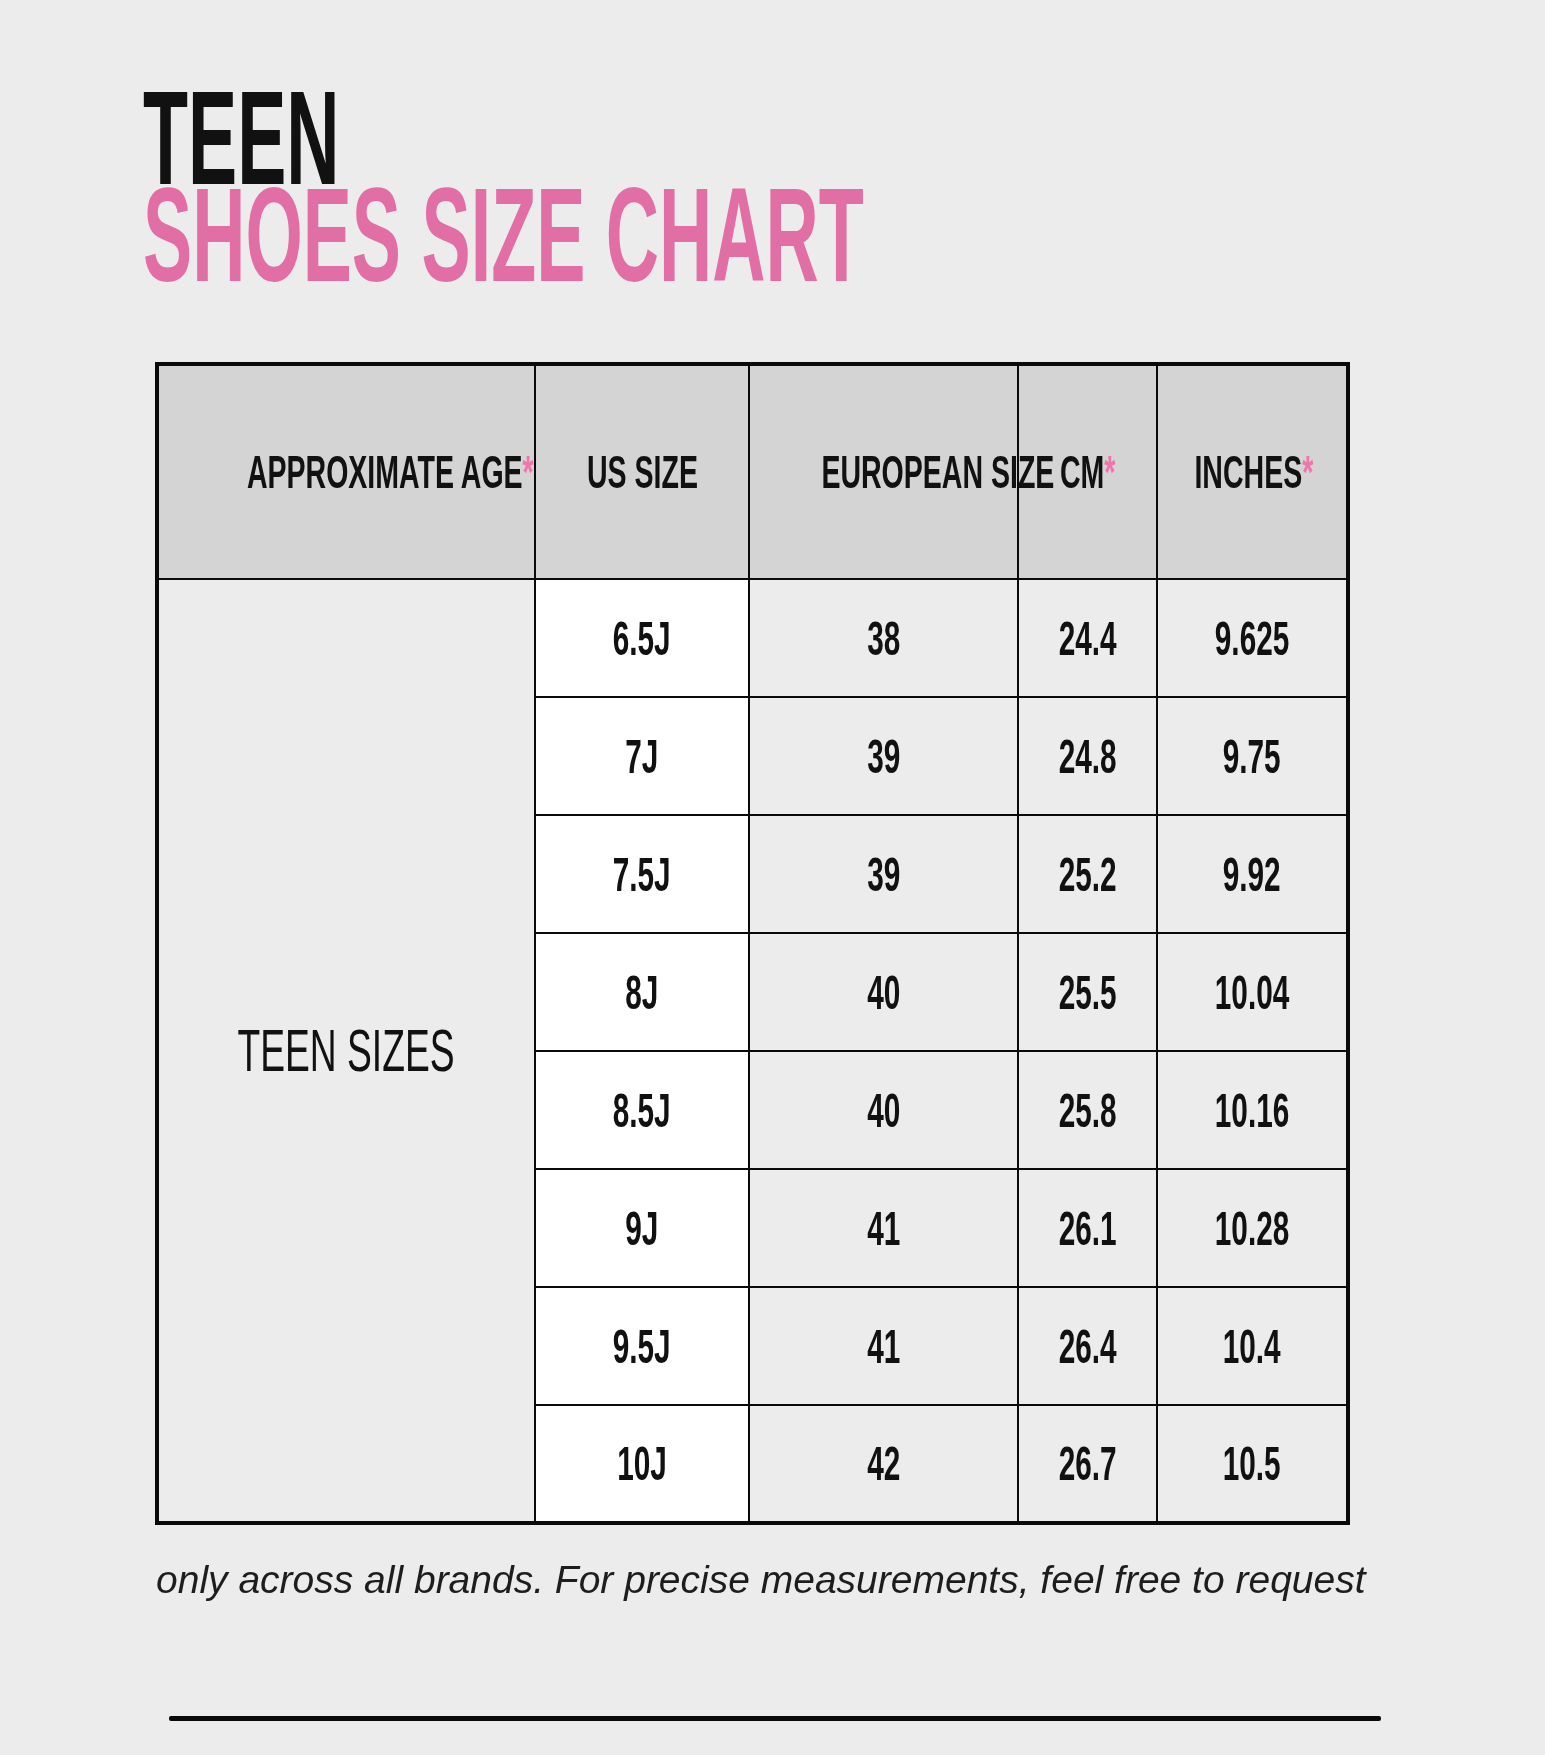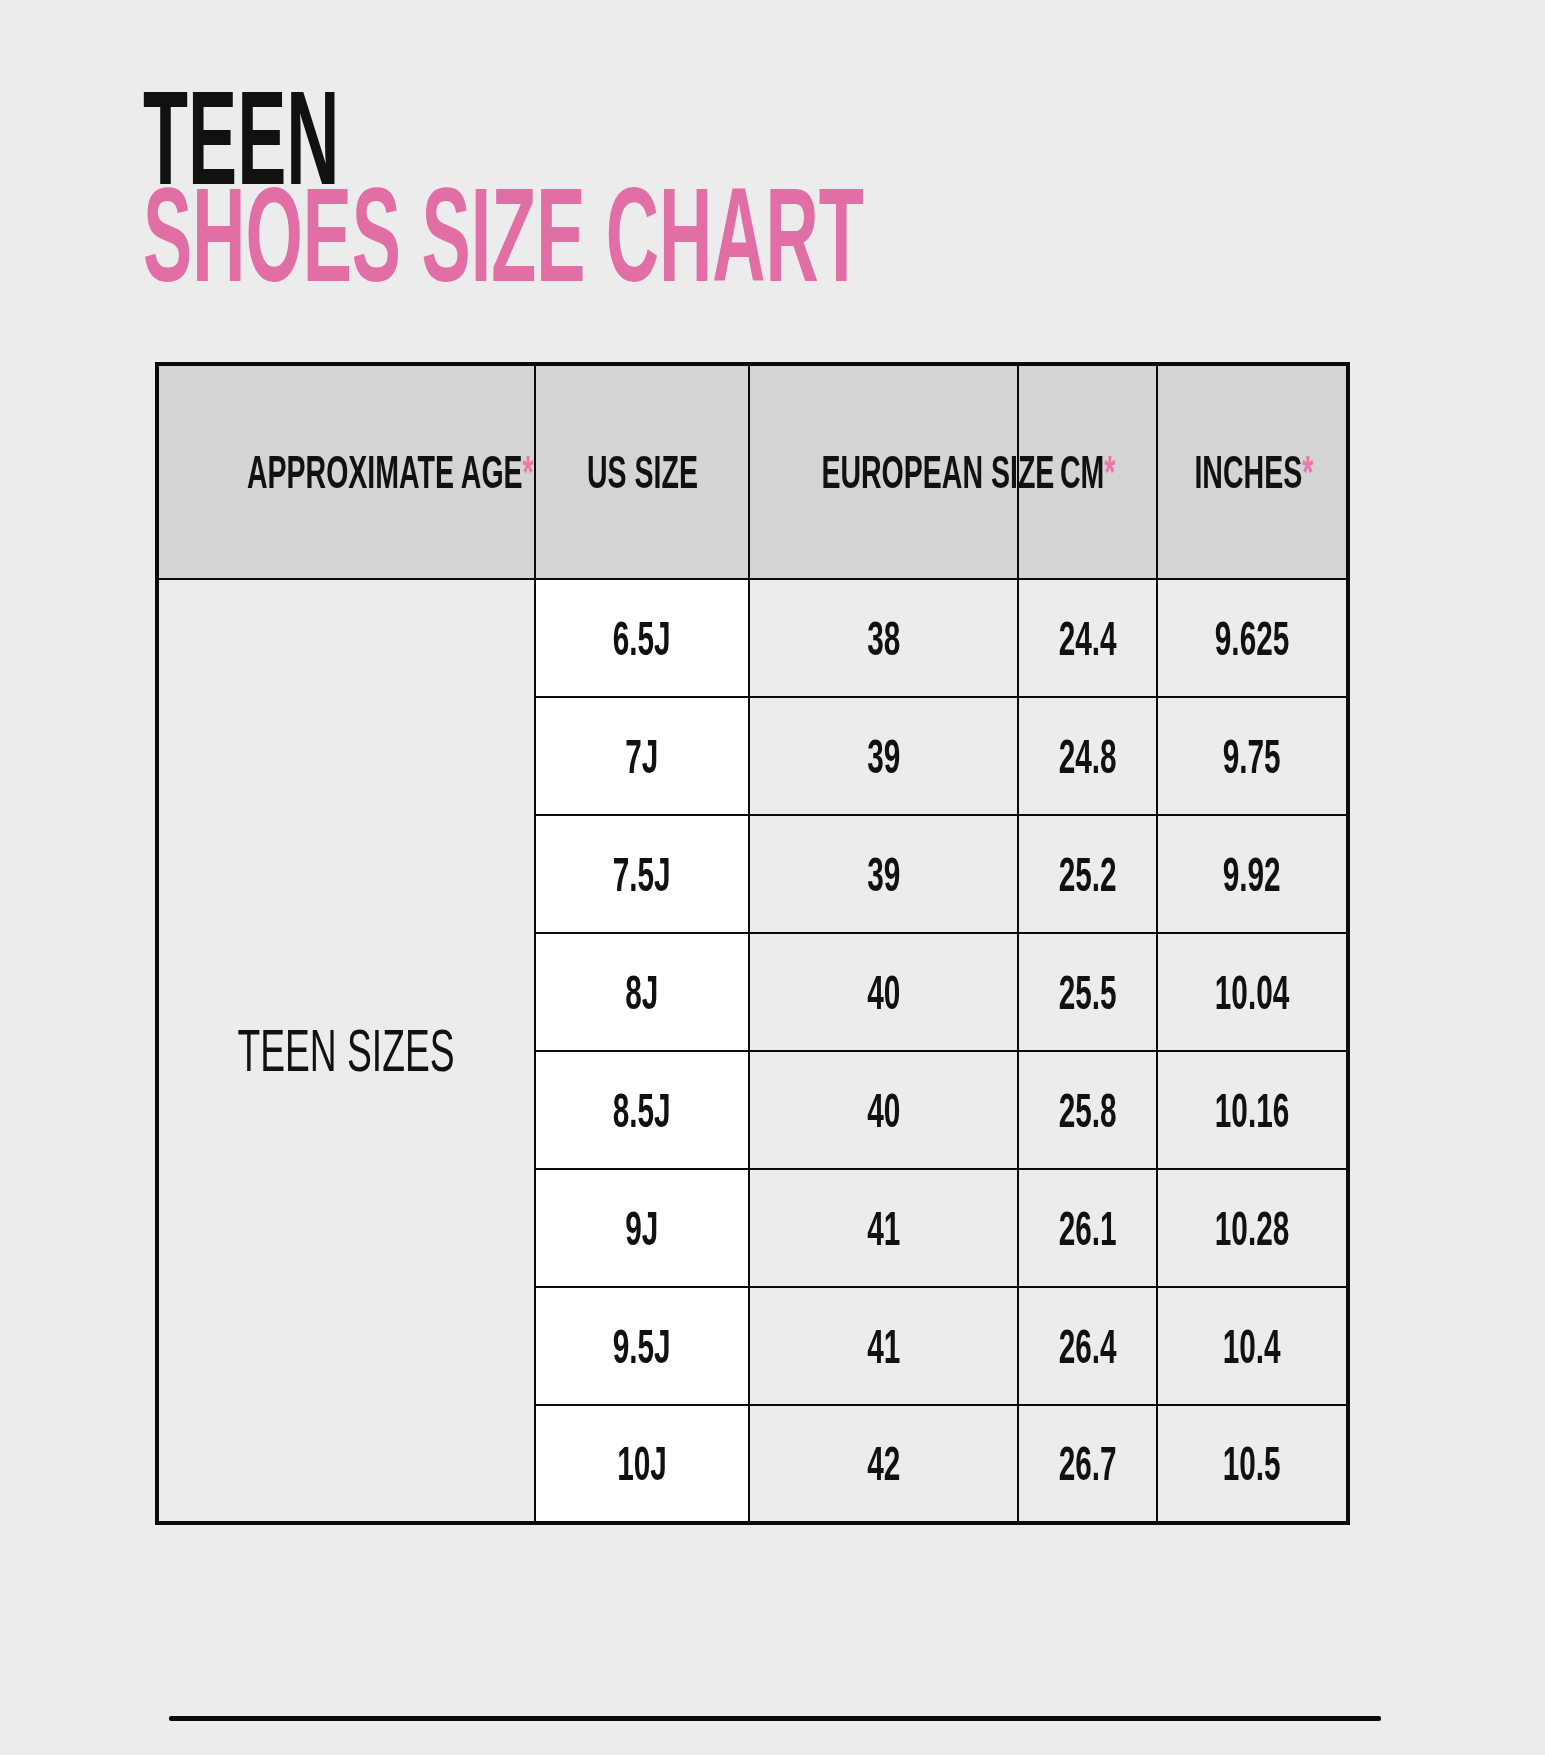--- a/index.html
+++ b/index.html
@@ -151,17 +151,18 @@
         <tr>
           <td class="us-size-cell"><span class="cond">10J</span></td>
           <td class="european-size-cell"><span class="cond">42</span></td>
           <td class="cm-cell"><span class="cond">26.7</span></td>
           <td class="inches-cell"><span class="cond">10.5</span></td>
         </tr>
       </tbody>
   </table>
 
   <p class="footnote">
+    <span class="line">only across all brands. For precise measurements, feel free to request</span>
   </p>
 
   <div class="bottom-rule"></div>
 
 </div>
 
 </body></html>

